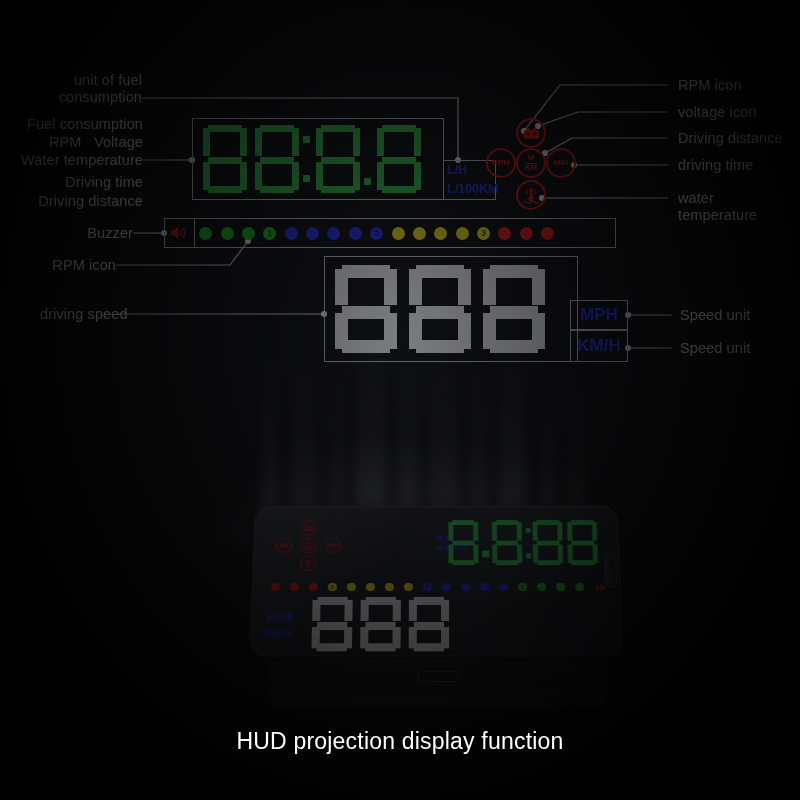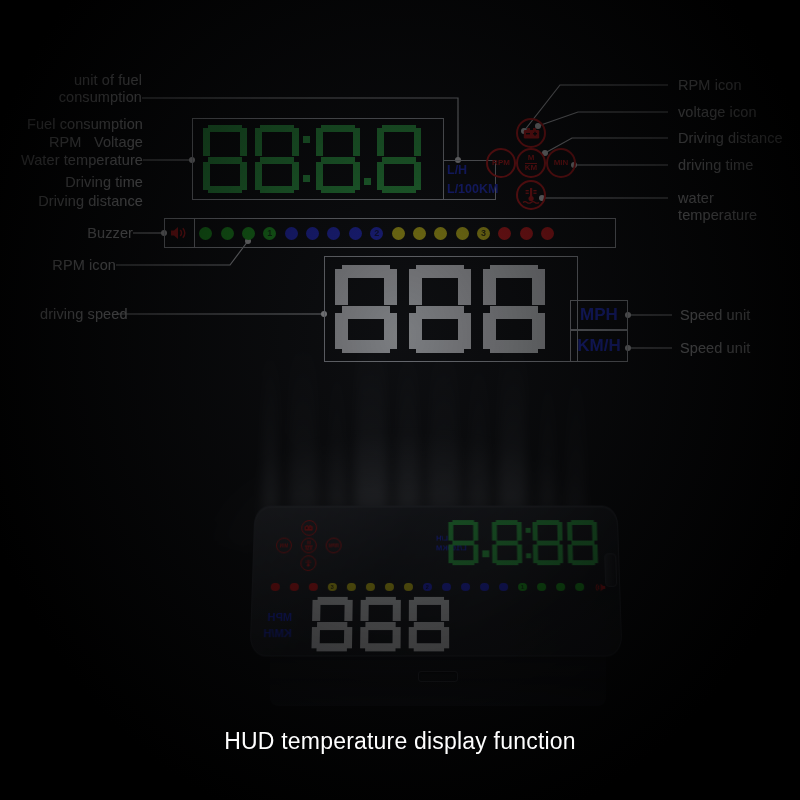--- a/index.html
+++ b/index.html
@@ -540,14 +540,14 @@
             </div>
           </div>
       </div>
 
       <div class="dev-sidebtn"></div>
     </div>
   </div>
 
   <div class="vign"></div>
 
-  <div id="caption">HUD temperature display function</div>
+  <div id="caption">HUD projection display function</div>
 </div>
 
 </body></html>

